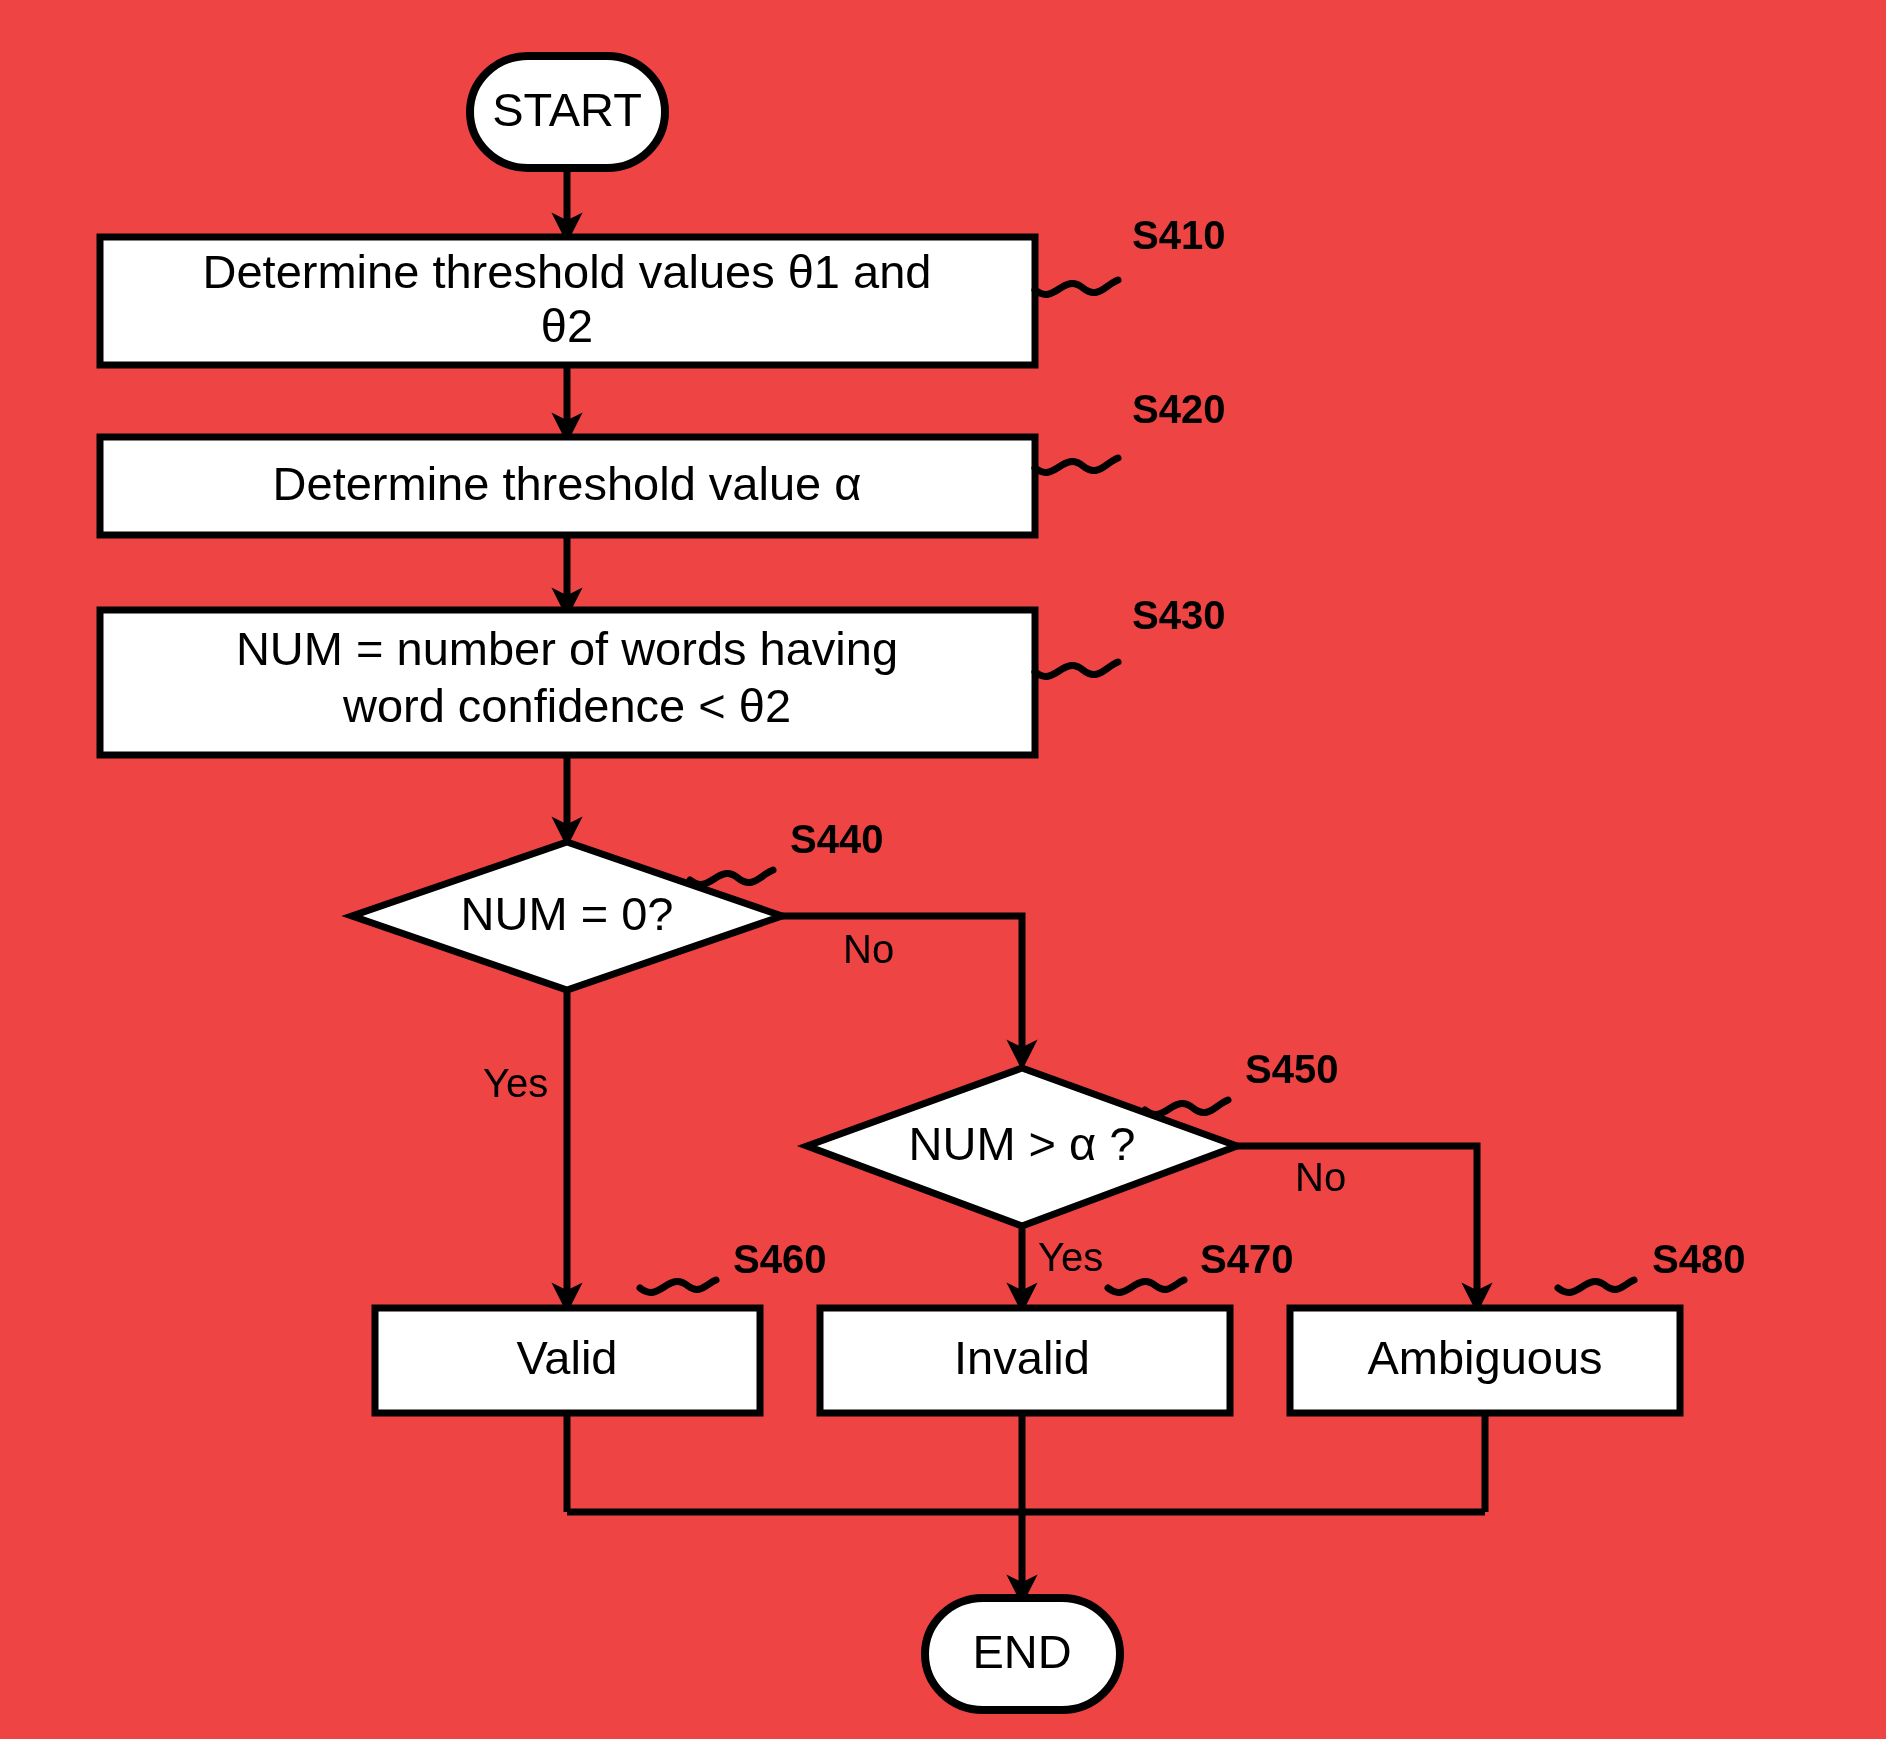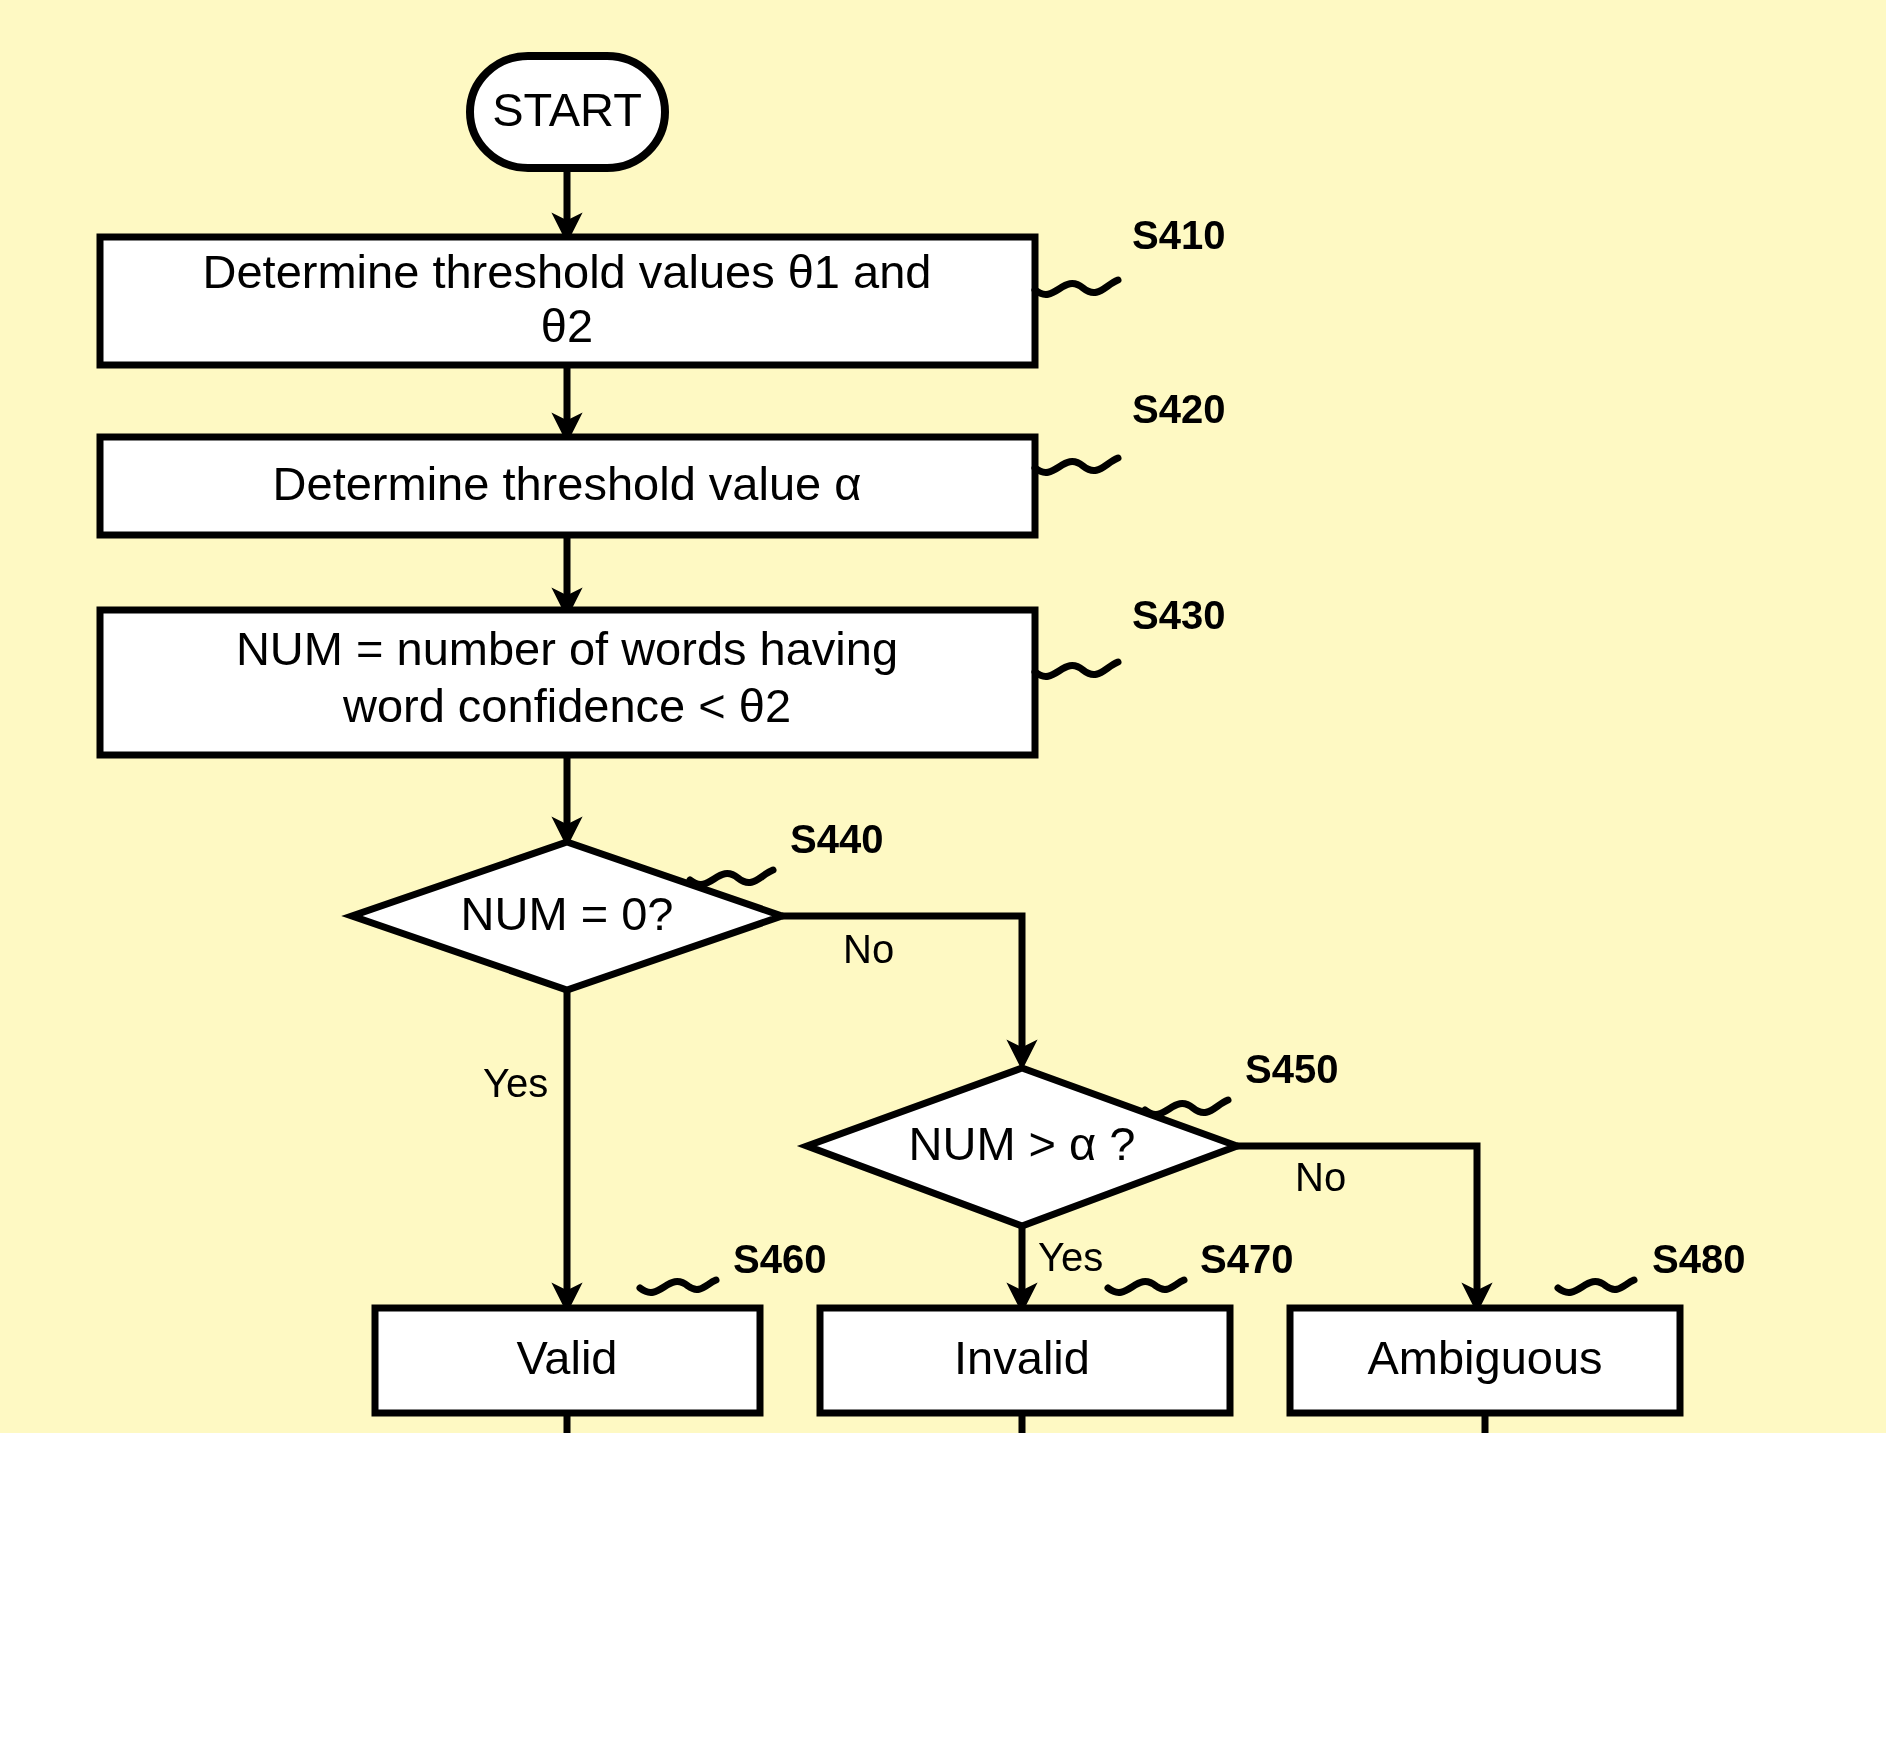--- a/index.html
+++ b/index.html
@@ -6,22 +6,22 @@
     margin: 0;
     padding: 0;
     background: #ffffff;
   }
   body {
     font-family: "Liberation Sans", sans-serif;
   }
   #canvas {
     position: relative;
     width: 1886px;
-    height: 1433px;
-    background: #fef9c3;
+    height: 1739px;
+    background: #ef4444;
     overflow: hidden;
   }
   svg.flow {
     position: absolute;
     top: 0;
     left: 0;
     width: 1886px;
     height: 1739px;
   }
   .shape-stroke {

